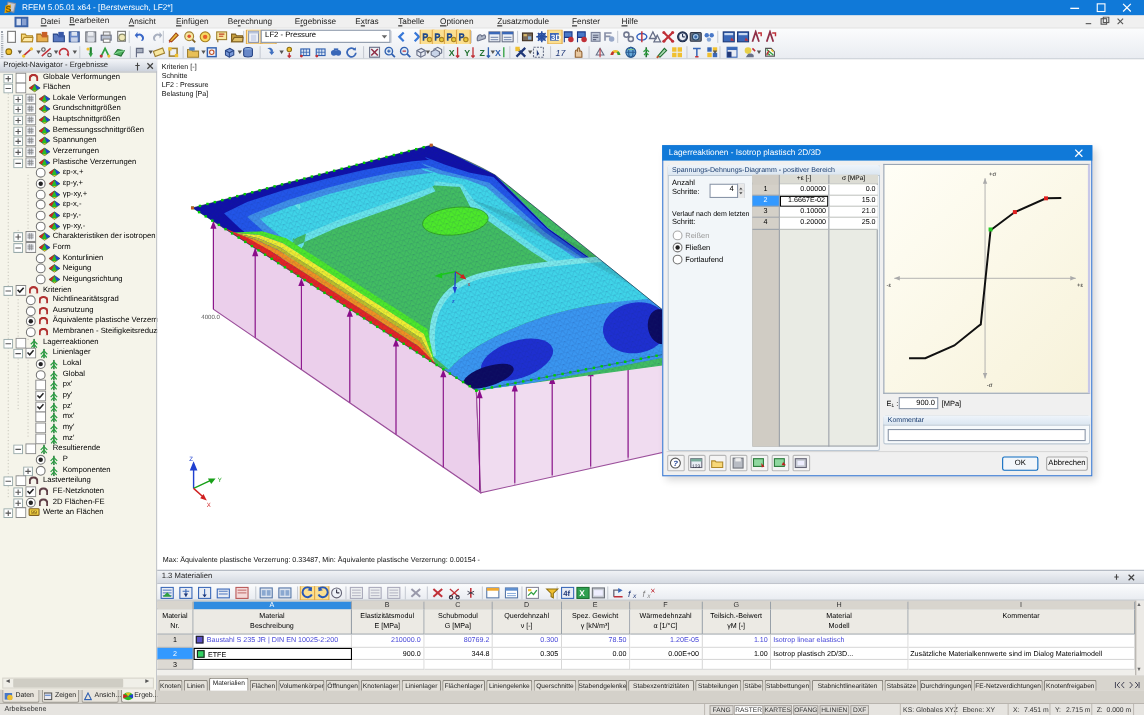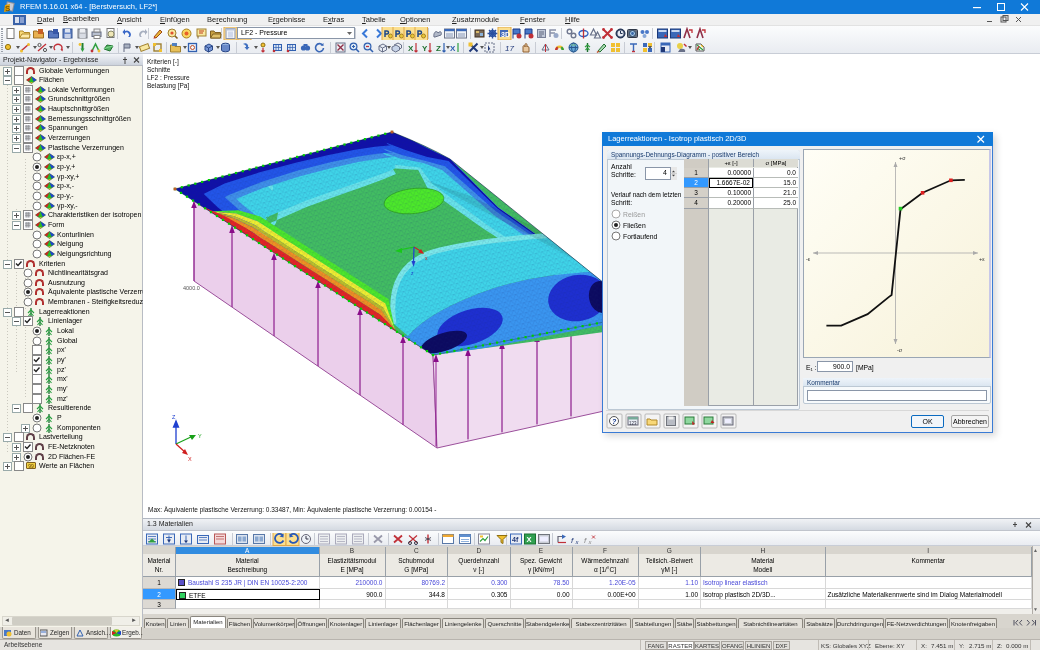--- a/index.html
+++ b/index.html
@@ -7,21 +7,21 @@
 span.ab>svg{display:block;}
 body{position:relative;background:#e8e8e8;}
 </style></head><body>
 <div class="ab" style="left:0px;top:0px;width:1040px;height:14px;background:#1079d8;"></div>
 <svg class="ab" style="left:3px;top:1px" width="12" height="12">
     <rect x="3" y="1" width="8" height="9" fill="#8d9099" transform="rotate(12 7 5)"></rect>
     <rect x="4" y="2" width="6" height="7" fill="#c8ccd4" transform="rotate(12 7 5)"></rect>
     <path d="M2 4 L7 3 L6 10 L1 11 Z" fill="#e8a000"></path>
     <text x="2" y="10" font-size="8" fill="#7a5800" font-weight="bold">S</text>
   </svg>
-<div class="ab" style="left:20px;top:3px;font-size:7.5px;line-height:8.5px;color:#fff;white-space:nowrap;">RFEM 5.16.01 x64 - [Berstversuch, LF2*]</div>
+<div class="ab" style="left:20px;top:3px;font-size:7.5px;line-height:8.5px;color:#fff;white-space:nowrap;">RFEM 5.05.01 x64 - [Berstversuch, LF2*]</div>
 <svg class="ab" style="left:965px;top:0px" width="75" height="14">
     <rect x="8" y="7" width="8" height="1.2" fill="#fff"></rect>
     <rect x="32.5" y="3.5" width="7" height="7" fill="none" stroke="#fff" stroke-width="1"></rect>
     <path d="M56 3.5 L63 10.5 M63 3.5 L56 10.5" stroke="#fff" stroke-width="1.1"></path>
   </svg>
 <div class="ab" style="left:0px;top:14px;width:1040px;height:12px;background:#f0f0f0;border-bottom:1px solid #e2e2e2;"></div>
 <svg class="ab" style="left:13px;top:15px" width="13" height="10">
     <rect x="0" y="0" width="13" height="10" fill="#3a62a8"></rect>
     <rect x="2" y="2" width="4" height="6" fill="#d8e0f0"></rect>
     <rect x="7" y="2" width="4" height="6" fill="#88a0d0"></rect>

